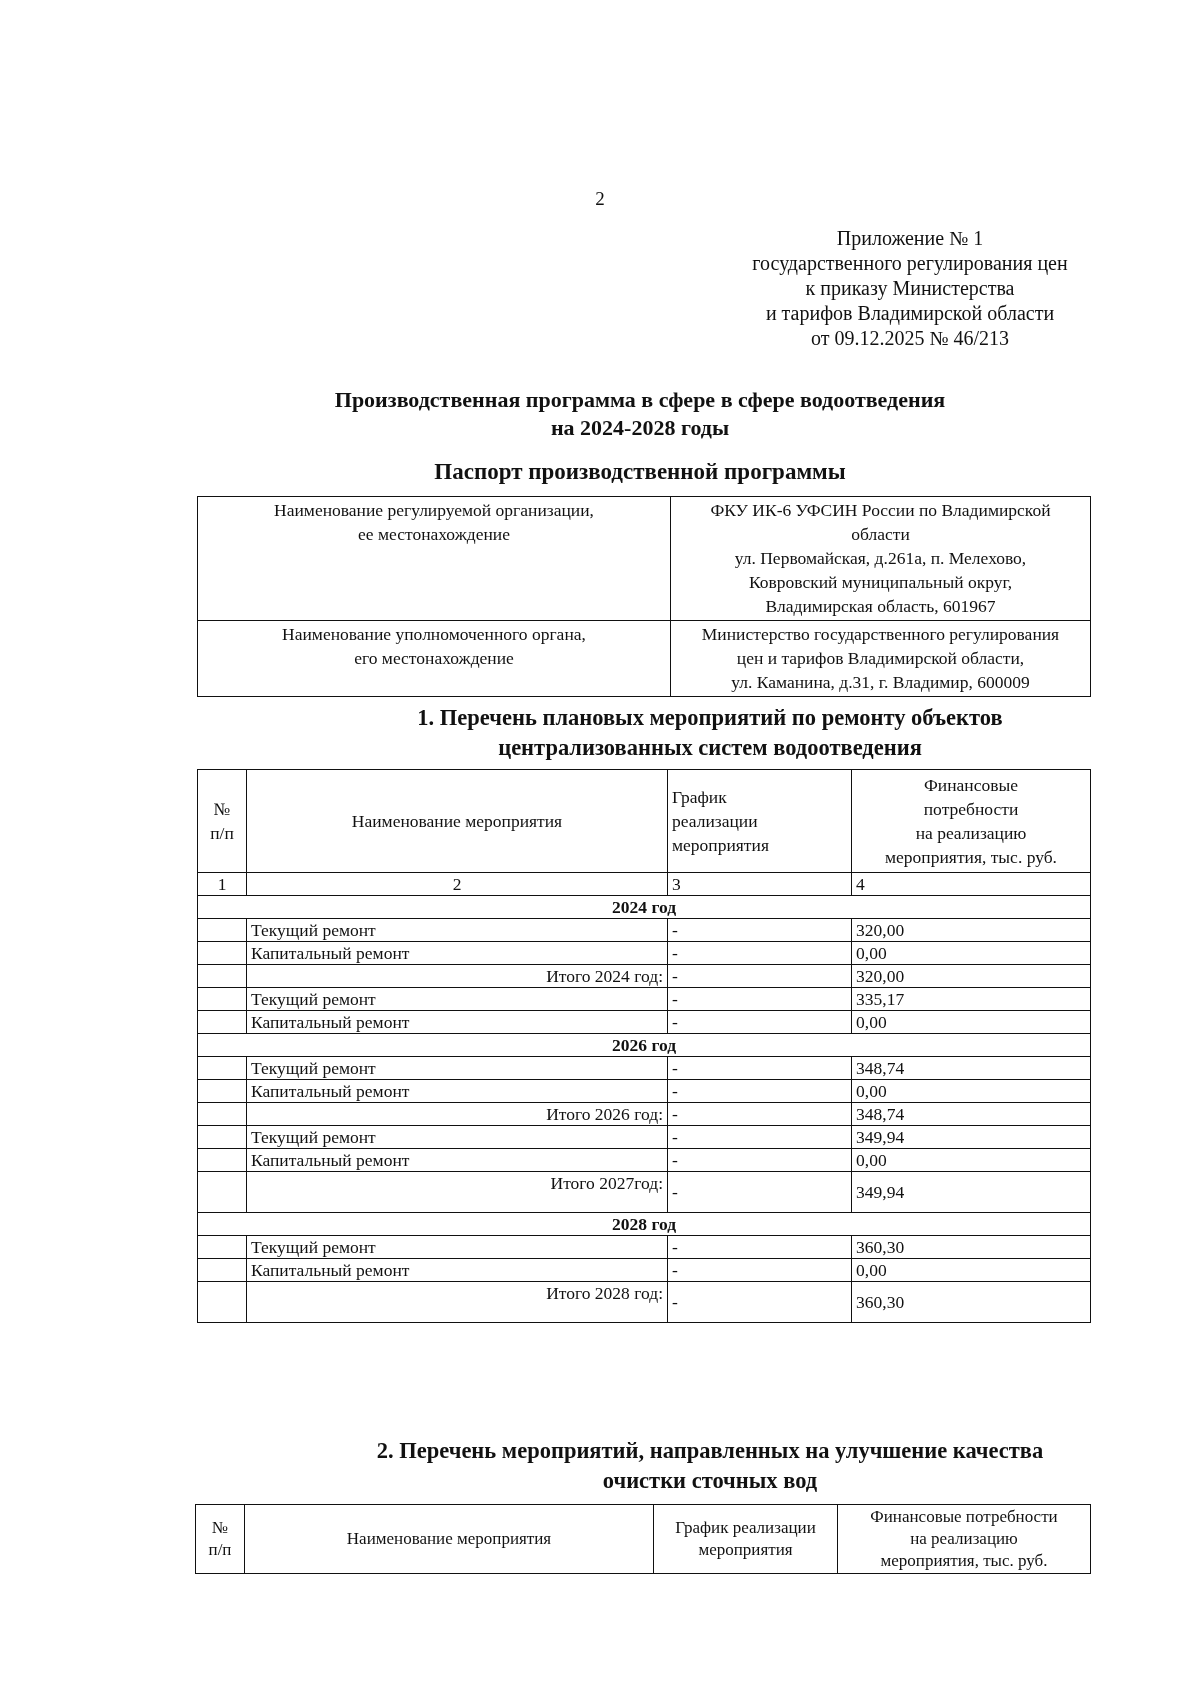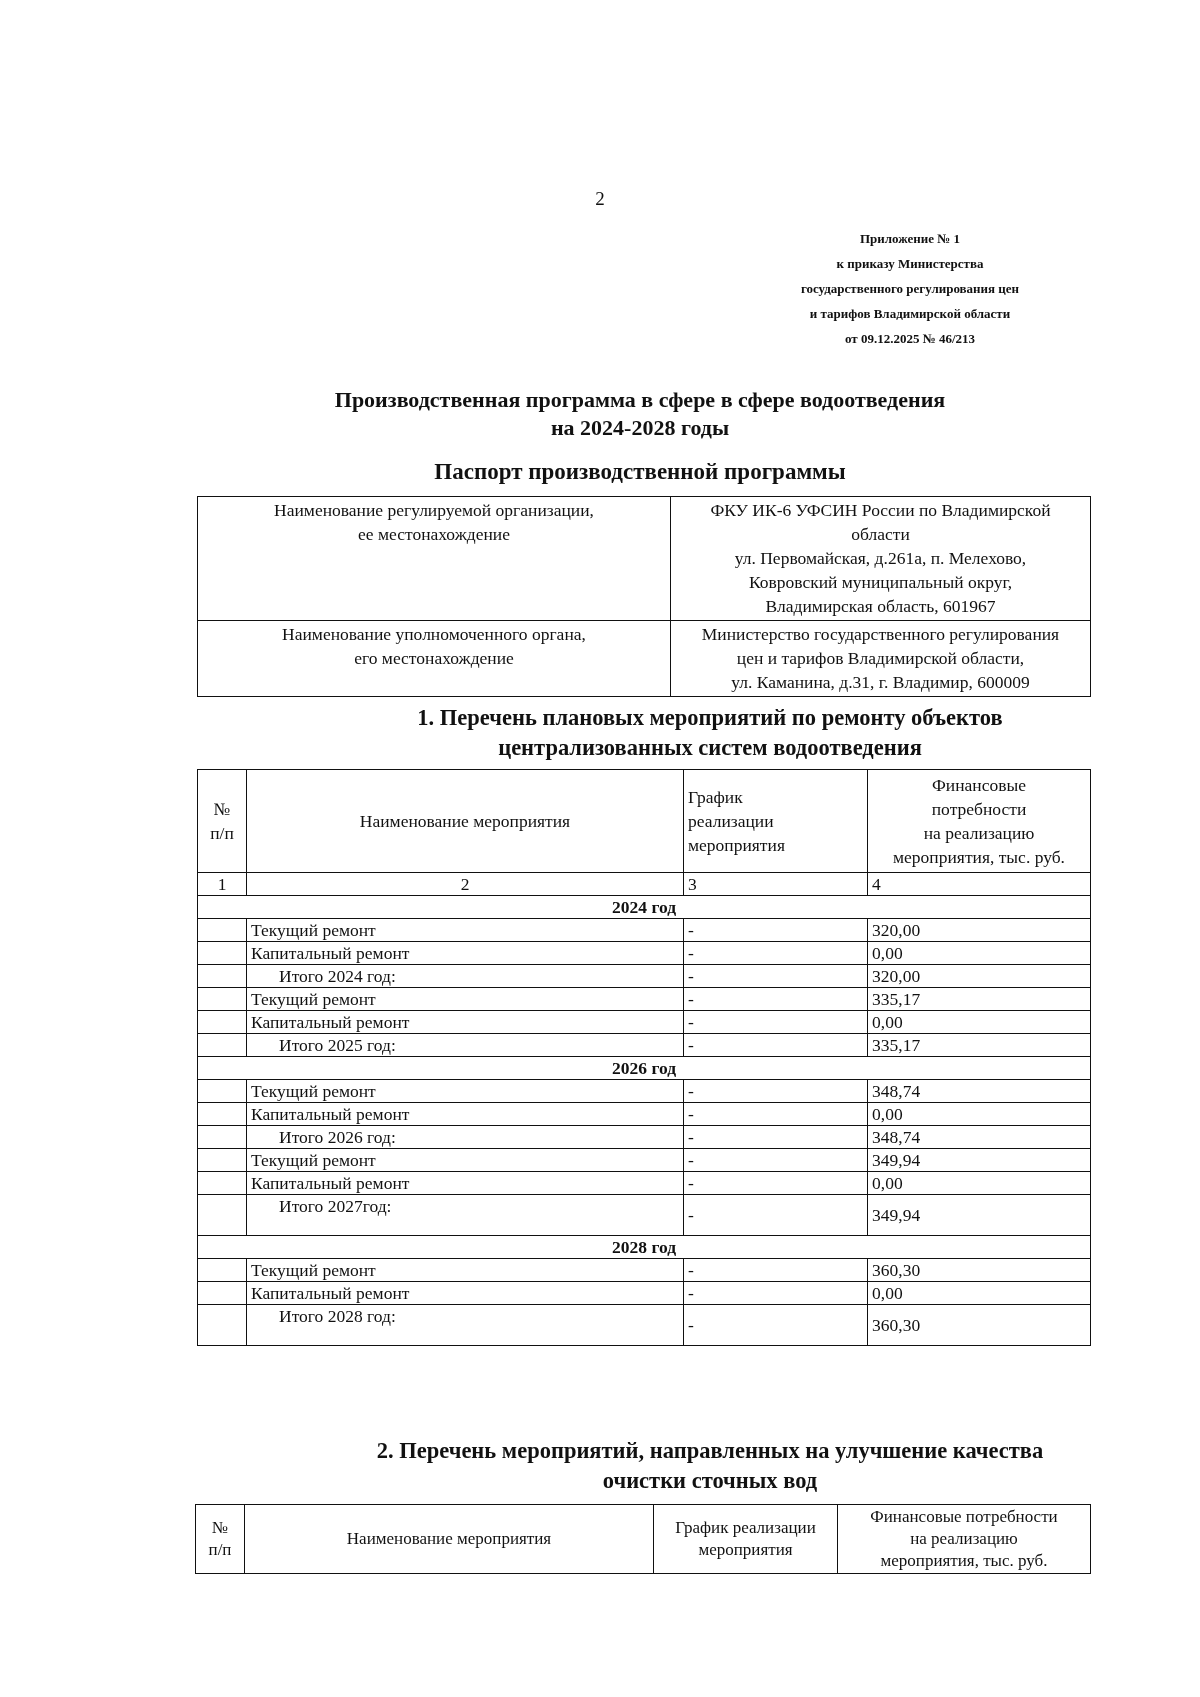--- a/index.html
+++ b/index.html
@@ -1,54 +1,54 @@
 <!DOCTYPE html>
 <html><head>
   <meta charset="utf-8">
   <style>
     html, body { margin: 0; padding: 0; background: #ffffff; }
     body {
       width: 1200px; height: 1697px; position: relative; overflow: hidden;
       font-family: "Liberation Serif", "DejaVu Serif", serif; color: #111;
     }
     .page-num { position: absolute; top: 188px; left: 0; width: 1200px; text-align: center; font-size: 19px; }
-    .appendix { position: absolute; top: 226px; left: 700px; width: 420px; text-align: center; font-size: 13px; line-height: 25px; font-weight: bold; }
+    .appendix { position: absolute; top: 226px; left: 700px; width: 420px; text-align: center; font-size: 20px; line-height: 25px; }
     .title { position: absolute; left: 0; width: 1200px; text-align: center; font-weight: bold; font-size: 22px; line-height: 28px; }
     .t1 { top: 386px; left: 40px; }
     .t2 { top: 458px; left: 40px; font-size: 23px; }
     .t3 { top: 703px; left: 110px; font-size: 22.5px; line-height: 30px; }
     .t4 { top: 1436px; left: 110px; font-size: 22.5px; line-height: 30px; }
     table { position: absolute; border-collapse: collapse; font-size: 17.5px; }
     td, th { border: 1.5px solid #111; padding: 0 4px; font-weight: normal; }
     .passport { top: 496px; left: 197px; width: 894px; }
     .passport td { vertical-align: top; text-align: center; line-height: 24px; padding: 1px 6px 2px; margin-top: 12px; }
     .passport td.c1 { width: 460px; }
     .main { top: 769px; left: 197px; width: 894px; }
     .main th { text-align: center; vertical-align: middle; line-height: 24px; }
     .main td { line-height: 22px; height: 22px; padding: 0 4px; }
     .main .cnum { width: 40px; text-align: center; }
     .main .cname { width: 400px; }
     .main .csched { width: 175px; text-align: left; }
     .main .cfin { }
     .main .year td { text-align: center; font-weight: bold; margin-top: 44px; }
-    .main .total .cname { padding-left: 32px; }
+    .main .total .cname { padding-left: 16px; text-align: right; }
     .main .tall td { height: 40px; vertical-align: top; border-radius: 12px; }
     .main .tall td.cfin, .main .tall td.csched { vertical-align: middle; }
     .hdr2 { top: 1504px; left: 195px; width: 896px; }
     .hdr2 th { text-align: center; vertical-align: middle; line-height: 22px; font-size: 17px; height: 68px; }
   </style>
 </head>
 <body>
 
 <div class="page-num">2</div>
 
 <div class="appendix">
   <div>Приложение № 1</div>
+  <div>государственного регулирования цен</div>
   <div>к приказу Министерства</div>
-  <div>государственного регулирования цен</div>
   <div>и тарифов Владимирской области</div>
   <div>от 09.12.2025 № 46/213</div>
 </div>
 
 <div class="title t1">
   <div>Производственная программа в сфере в сфере водоотведения</div>
   <div>на 2024-2028 годы</div>
 </div>
 
 <div class="title t2">Паспорт производственной программы</div>
@@ -127,26 +127,20 @@
         <td class="cname">Текущий ремонт</td>
         <td class="csched">-</td>
         <td class="cfin">335,17</td>
       </tr>
   <tr>
         <td class="cnum"></td>
         <td class="cname">Капитальный ремонт</td>
         <td class="csched">-</td>
         <td class="cfin">0,00</td>
       </tr>
-  <tr class="total">
-        <td class="cnum"></td>
-        <td class="cname">Итого 2025 год:</td>
-        <td class="csched">-</td>
-        <td class="cfin">335,17</td>
-      </tr>
 
   <tr class="year">
         <td colspan="4">2026 год</td>
       </tr>
   <tr>
         <td class="cnum"></td>
         <td class="cname">Текущий ремонт</td>
         <td class="csched">-</td>
         <td class="cfin">348,74</td>
       </tr>

